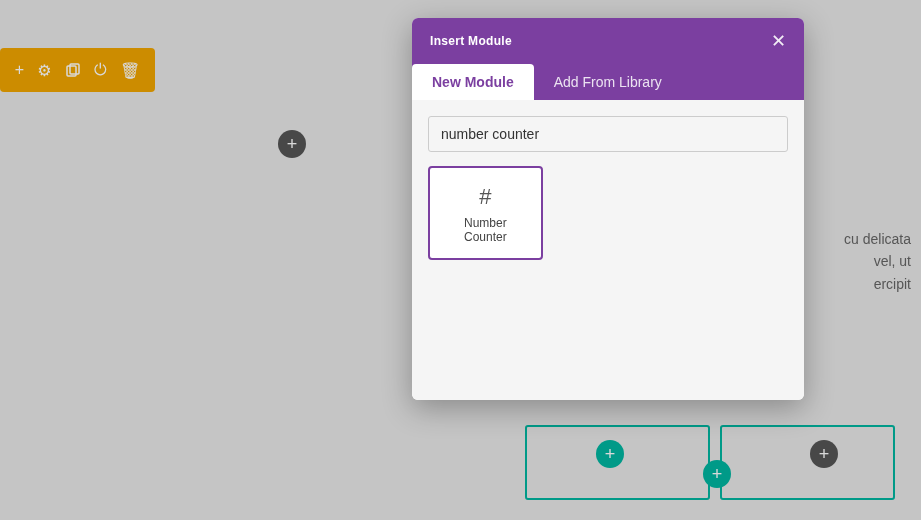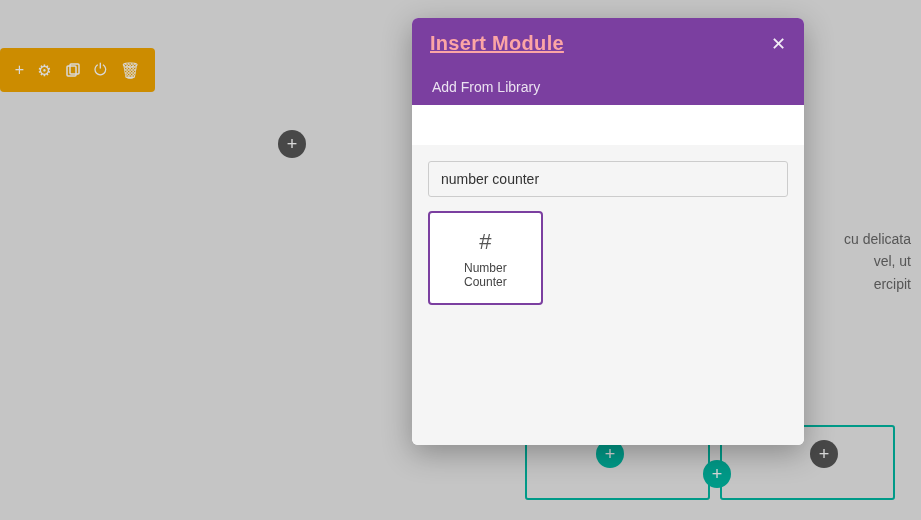--- a/index.html
+++ b/index.html
@@ -166,25 +166,24 @@
 
     .modal-header {
       background: #7b3fa0;
       padding: 14px 18px;
       display: flex;
       align-items: center;
       justify-content: space-between;
     }
 
     .modal-title {
-      color: #fca5a5;
-      font-size: 20px;
+      color: #ffffff;
+      font-size: 12px;
       font-weight: 600;
       letter-spacing: 0.3px;
-      text-decoration: underline;
     }
 
     .modal-close {
       color: white;
       font-size: 18px;
       cursor: pointer;
       line-height: 1;
       opacity: 0.9;
     }
 
@@ -209,21 +208,20 @@
       color: #7b3fa0;
       font-weight: 600;
       border-radius: 4px 4px 0 0;
     }
 
     
     .modal-body {
       padding: 16px;
       background: #f5f5f5;
       min-height: 300px;
-      margin-top: 40px;
     }
 
     
     .search-input {
       width: 100%;
       padding: 9px 12px;
       border: 1px solid #ccc;
       border-radius: 3px;
       font-size: 14px;
       background: #f5f5f5;
@@ -311,20 +309,23 @@
 <div class="modal-overlay"></div>
 
 <div class="modal">
 
   <div class="modal-header">
     <span class="modal-title">Insert Module</span>
     <span class="modal-close">✕</span>
   </div>
 
   <div class="modal-tabs">
+    <div class="tab active">
+      <span>New Module</span>
+    </div>
     <div class="tab">
       <span>Add From Library</span>
     </div>
   </div>
 
   <div class="modal-body">
     
     <input type="text" class="search-input" value="number counter" placeholder="number counter" style="">
 
     

